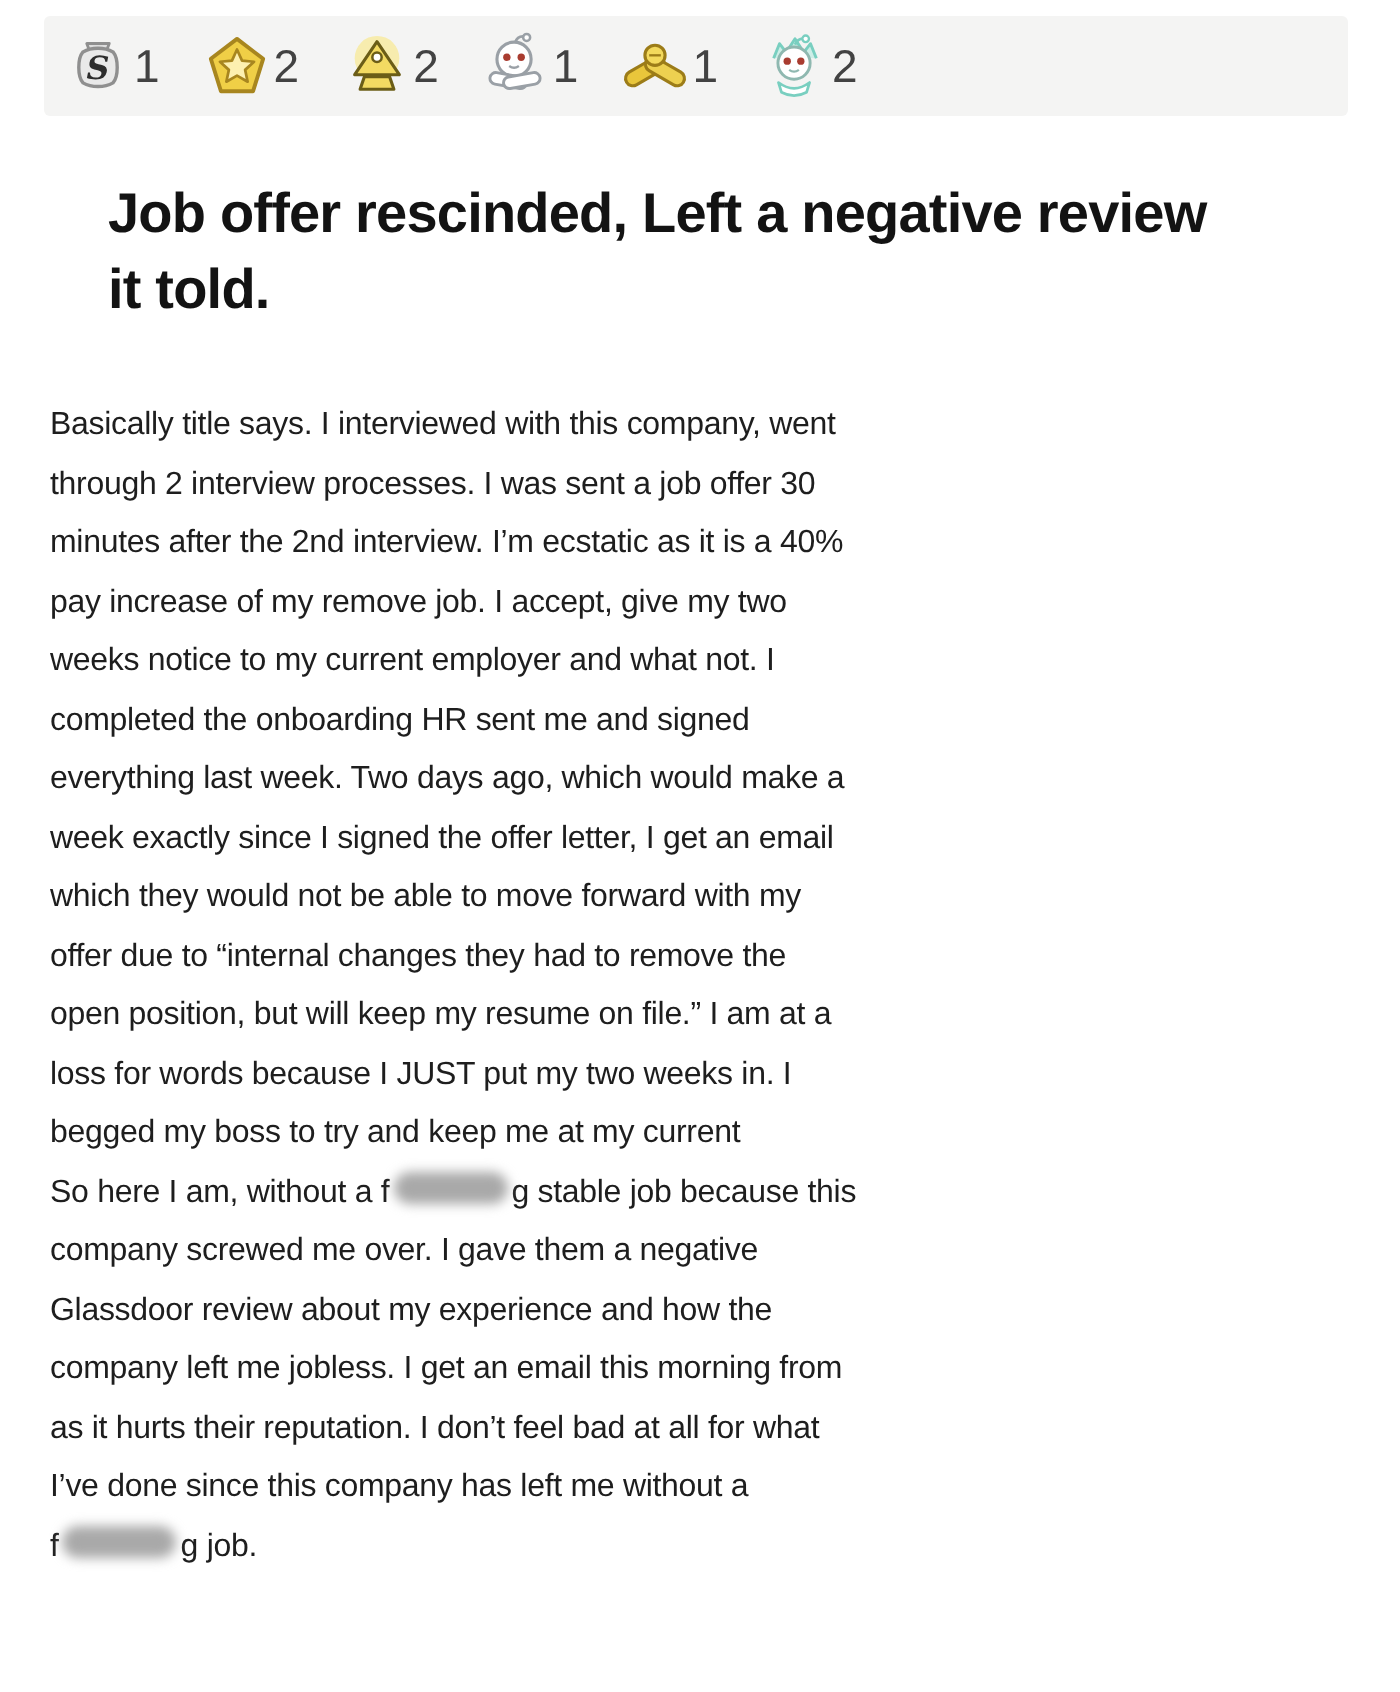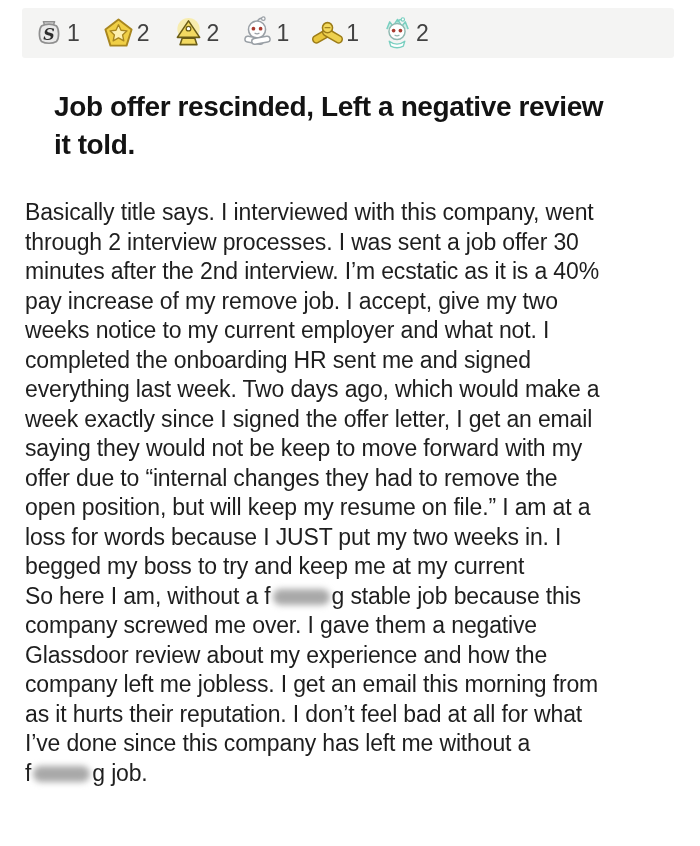--- a/index.html
+++ b/index.html
@@ -15,21 +15,21 @@
   .award { display:flex; align-items:center; cursor:pointer; }
   .award .icon { width:33px; height:36px; display:flex; align-items:center; justify-content:center; }
   .award .count { font-size:23px; color:#424242; margin-left:2px; line-height:1; }
   .post-title {
     position:absolute; left:37px; top:71px; margin:17px;
     font-size:28px; font-weight:700; letter-spacing:-0.4px; line-height:38px; color:#131313;
   }
   .title-line { white-space:nowrap; }
   .post-body {
     position:absolute; left:25px; top:198px; width:668px;
-    font-size:23px; line-height:29.5px; color:#1e1e1e; letter-spacing:-0.15px;
+    font-size:16px; line-height:29.5px; color:#1e1e1e; letter-spacing:-0.15px;
   }
   .body-line { white-space:nowrap; }
   .censored {
     display:inline-block; width:57px; height:16px; background:#a9a9a9;
     border-radius:8px; filter:blur(3px); vertical-align:-1px; margin:0 2px;
   }
 </style>
 </head>
 <body>
 
@@ -123,21 +123,21 @@
 
   <div class="post-body">
       <div class="body-line">Basically title says. I interviewed with this company, went</div>
       <div class="body-line">through 2 interview processes. I was sent a job offer 30</div>
       <div class="body-line">minutes after the 2nd interview. I’m ecstatic as it is a 40%</div>
       <div class="body-line">pay increase of my remove job. I accept, give my two</div>
       <div class="body-line">weeks notice to my current employer and what not. I</div>
       <div class="body-line">completed the onboarding HR sent me and signed</div>
       <div class="body-line">everything last week. Two days ago, which would make a</div>
       <div class="body-line">week exactly since I signed the offer letter, I get an email</div>
-      <div class="body-line">saying they would not be keep to move forward with my</div>
+      <div class="body-line">which they would not be able to move forward with my</div>
       <div class="body-line">offer due to “internal changes they had to remove the</div>
       <div class="body-line">open position, but will keep my resume on file.” I am at a</div>
       <div class="body-line">loss for words because I JUST put my two weeks in. I</div>
       <div class="body-line">begged my boss to try and keep me at my current</div>
       <div class="body-line"><span>So here I am, without a f</span><span class="censored"></span><span>g stable job because this</span></div>
       <div class="body-line">company screwed me over. I gave them a negative</div>
       <div class="body-line">Glassdoor review about my experience and how the</div>
       <div class="body-line">company left me jobless. I get an email this morning from</div>
       <div class="body-line">as it hurts their reputation. I don’t feel bad at all for what</div>
       <div class="body-line">I’ve done since this company has left me without a</div>

